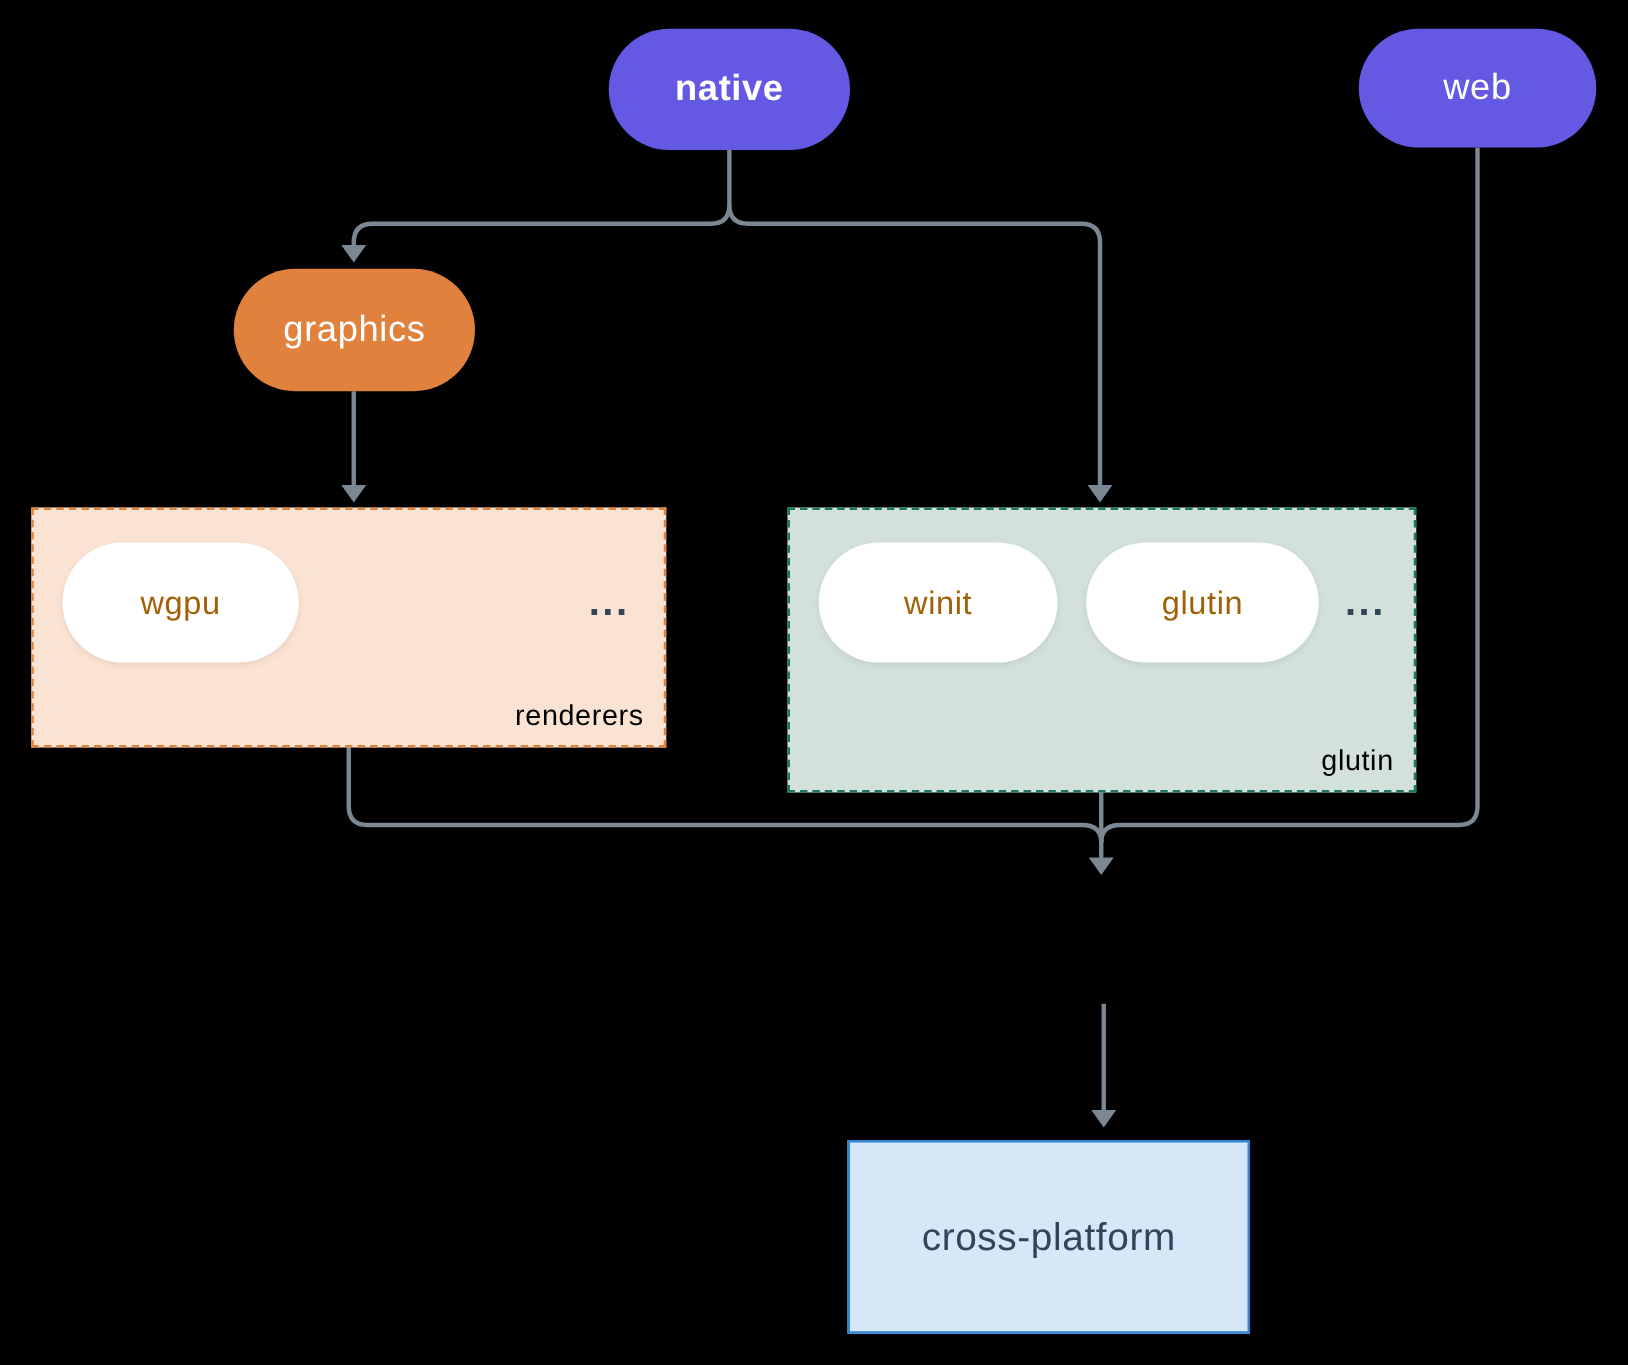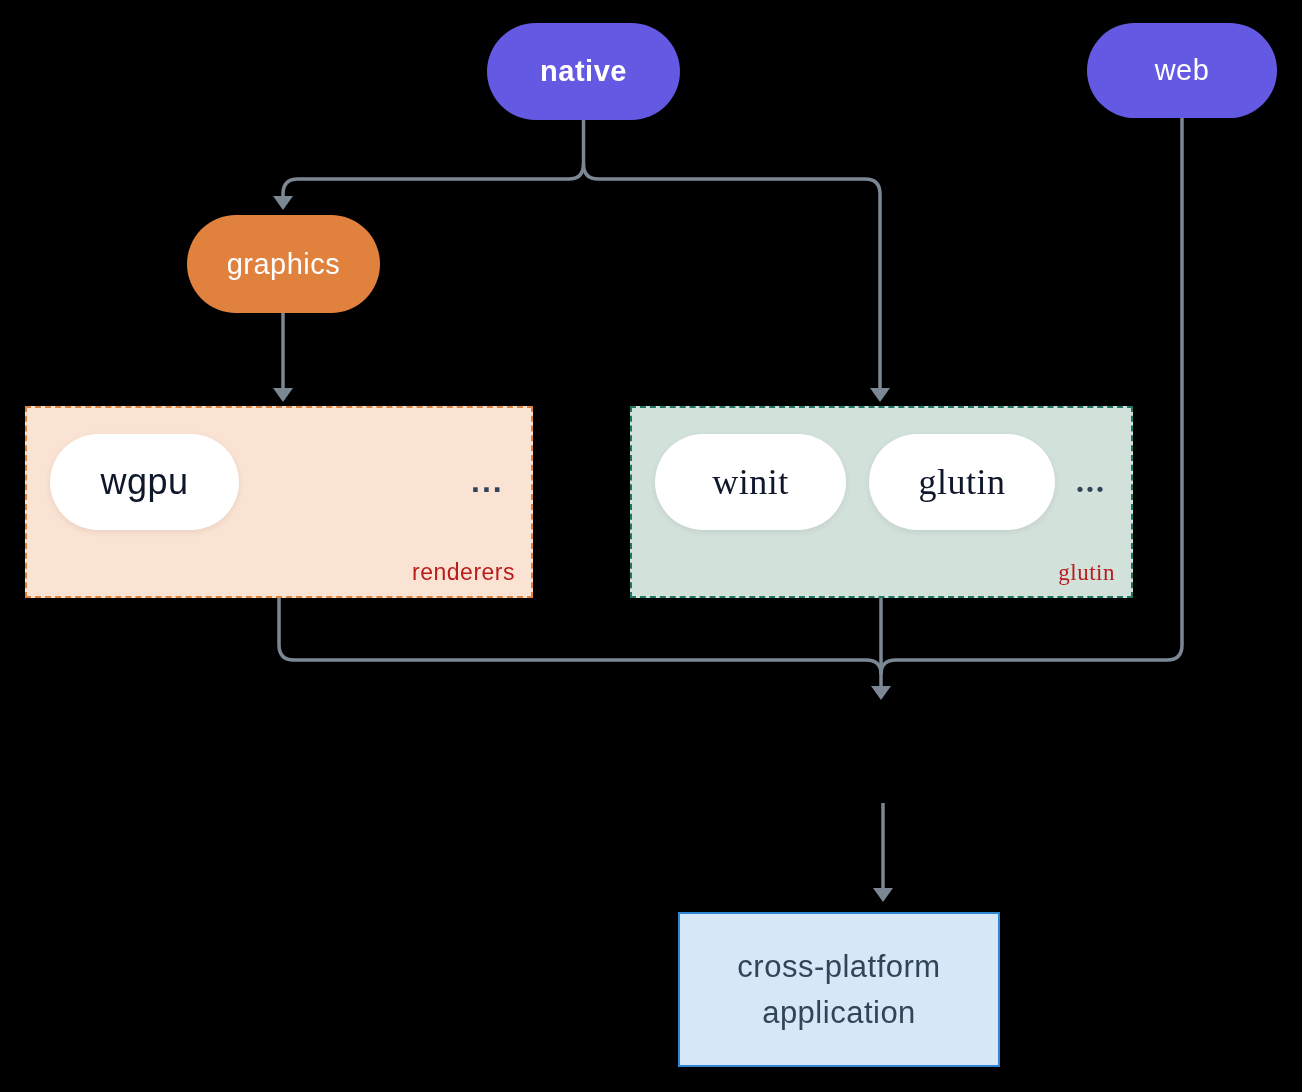--- a/index.html
+++ b/index.html
@@ -49,37 +49,37 @@
     background: #d3e1db;
     border: 2px dashed #1e7665;
   }
   .inner-pill {
     position: absolute;
     display: flex;
     align-items: center;
     justify-content: center;
     background: #ffffff;
     border-radius: 48px;
-    color: #0f172a;
-    font-size: 36px;
+    color: #a16207;
+    font-size: 26px;
     letter-spacing: 0.5px;
     box-shadow: 0 2px 6px rgba(0,0,0,0.08);
   }
   .ellipsis {
     position: absolute;
     color: #31455a;
     font-size: 32px;
     font-weight: bold;
     letter-spacing: 2px;
   }
   .group-label {
     position: absolute;
     right: 16px;
     bottom: 10px;
-    color: #b91c1c;
+    color: #000000;
     font-size: 23px;
     letter-spacing: 0.5px;
   }
   .app-box {
     position: absolute;
     left: 678px; top: 912px;
     width: 322px; height: 155px;
     box-sizing: border-box;
     background: #d8e7f7;
     border: 2px solid #2e86d5;
@@ -133,30 +133,29 @@
   </div>
 
   <div class="group-box group-renderers" style="left:25px; top:406px; width:508px; height:192px;">
     <div class="inner-pill" style="left:23px; top:26px; width:189px; height:96px;">
       <span>wgpu</span>
     </div>
     <span class="ellipsis" style="left:444px; top:55px;">...</span>
     <span class="group-label">renderers</span>
   </div>
 
-  <div class="group-box group-shells" style="left:630px; top:406px; width:503px; height:192px;font-family:Liberation Serif, serif;">
+  <div class="group-box group-shells" style="left:630px; top:406px; width:503px; height:228px;">
     <div class="inner-pill" style="left:23px; top:26px; width:191px; height:96px;">
       <span>winit</span>
     </div>
     <div class="inner-pill" style="left:237px; top:26px; width:186px; height:96px;">
       <span>glutin</span>
     </div>
     <span class="ellipsis" style="left:444px; top:55px;">...</span>
     <span class="group-label">glutin</span>
   </div>
 
 
   <div class="app-box">
     <span>cross-platform</span>
-    <span>application</span>
   </div>
 
 </div>
 
 </body></html>

